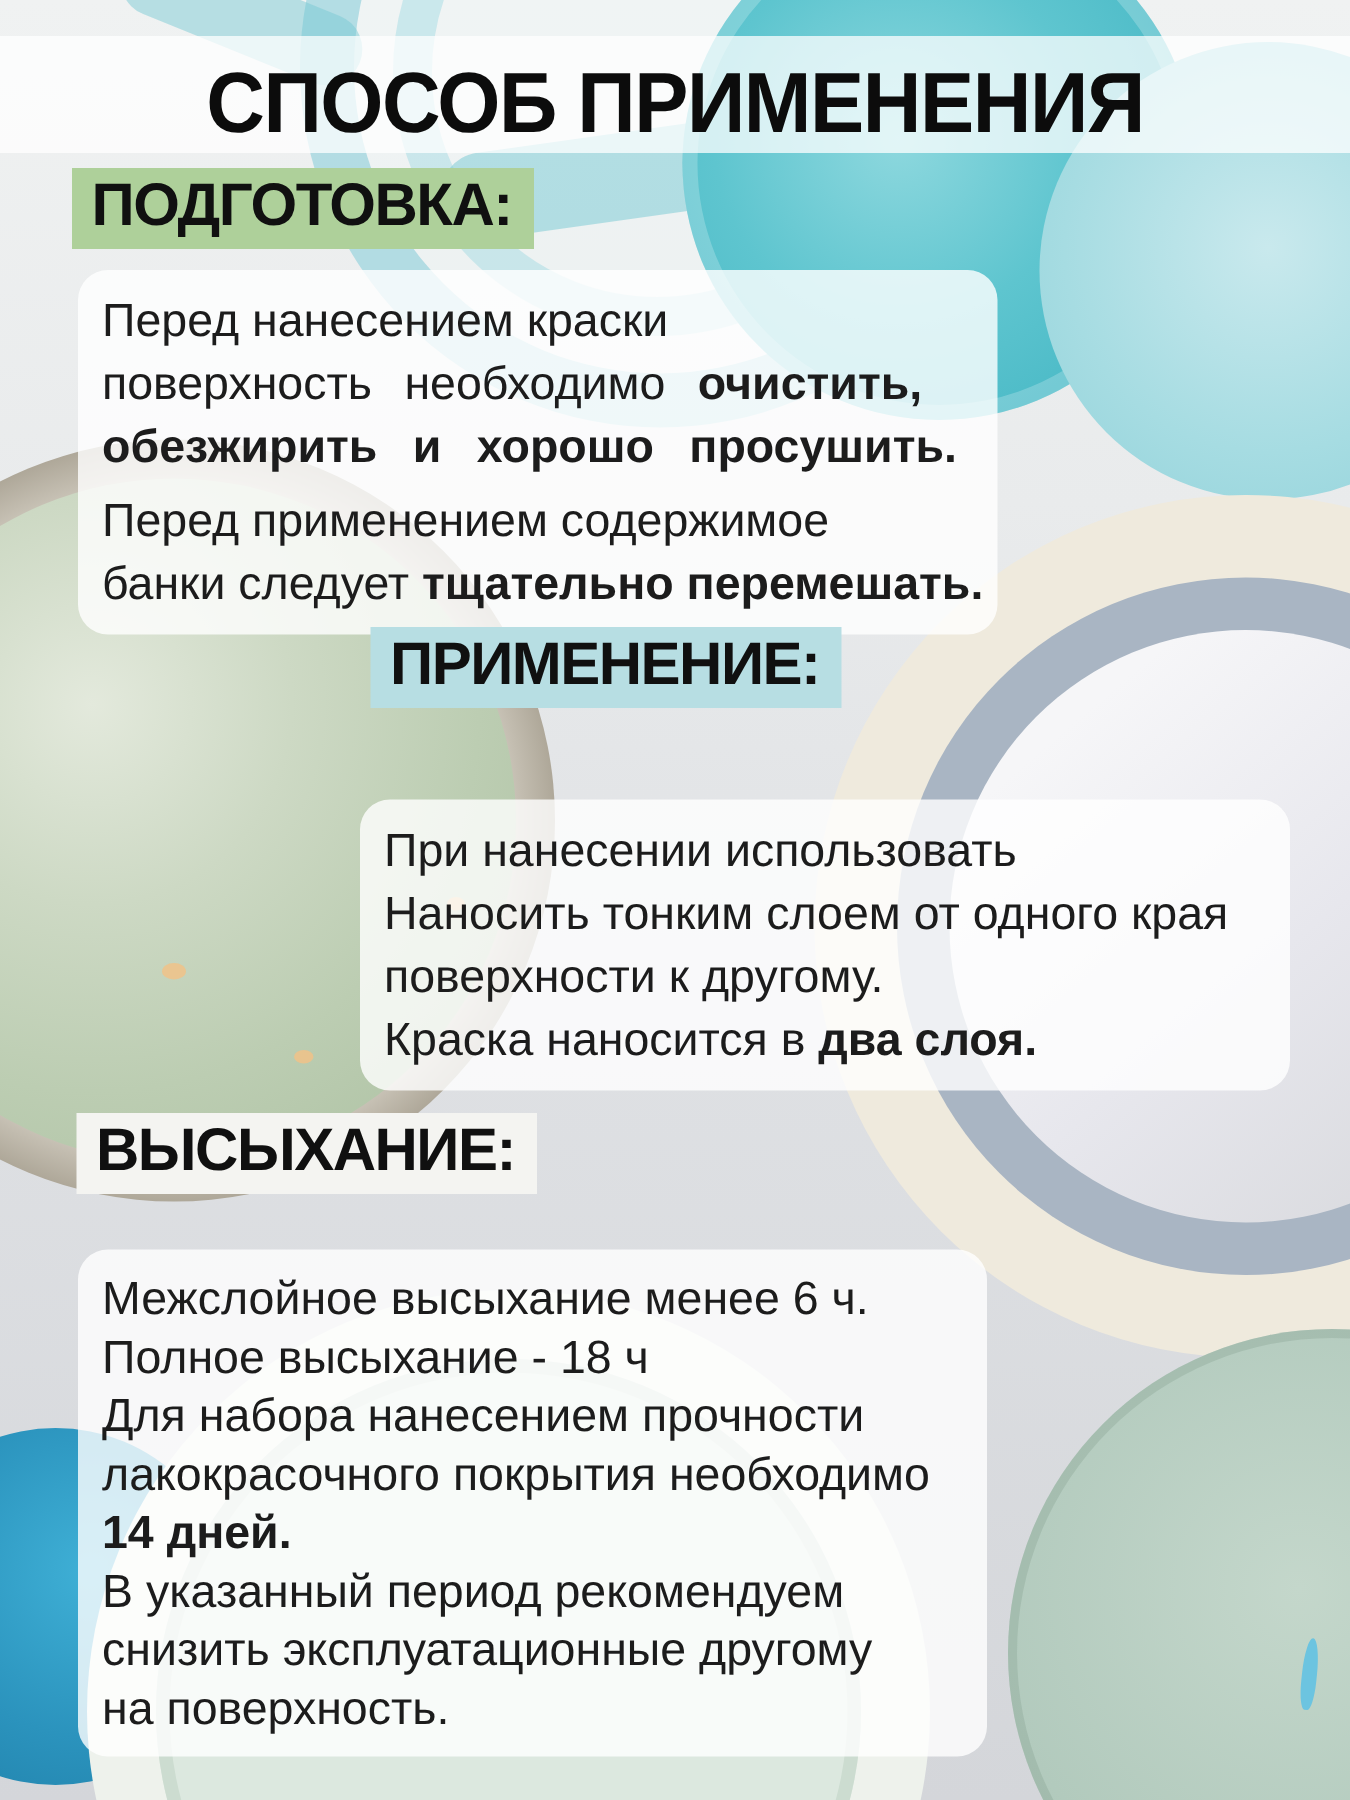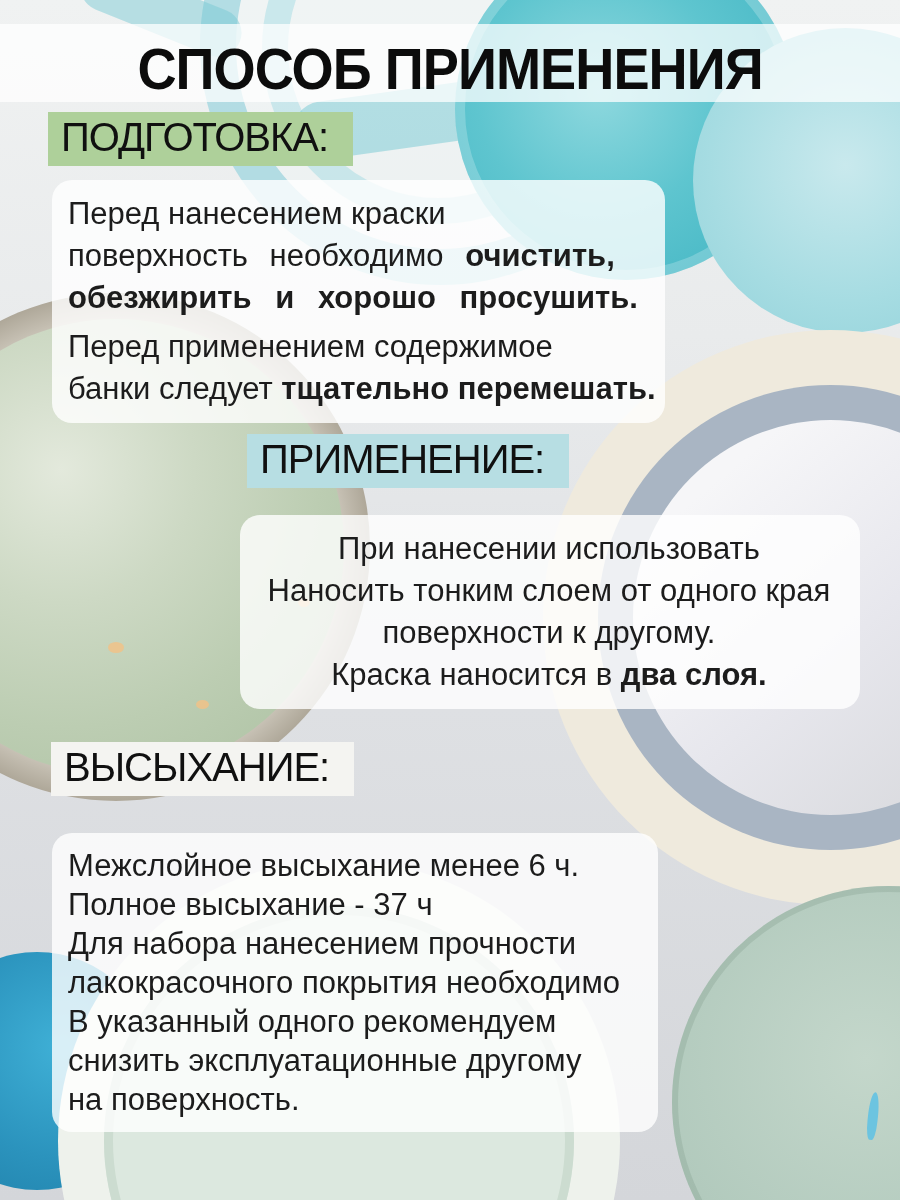--- a/index.html
+++ b/index.html
@@ -51,35 +51,35 @@
   .drip{position:absolute;left:868px;top:1092px;width:10px;height:48px;border-radius:6px;
     background:#6cc4e0;transform:rotate(6deg);border-radius:50% 50% 40% 40%;}
 
   
   .title-band{position:absolute;left:0;top:24px;width:900px;height:78px;
     background:var(--title-band-bg);z-index:3;display:flex;align-items:flex-end;justify-content:center;}
   .title-band h1{margin:0;font-size:57px;font-weight:700;letter-spacing:-1px;color:#0c0c0c;
     transform:scaleX(.95);transform-origin:center;white-space:nowrap;}
 
   .sec-header{position:absolute;z-index:3;display:inline-block;
-    font-size:40px;font-weight:400;letter-spacing:-1px;color:var(--header-text-color);
-    padding:3px 25px 6px 13px;white-space:nowrap;transform-origin:left center;}
+    font-size:40px;font-weight:700;letter-spacing:-1px;color:var(--header-text-color);
+    padding:3px 15px 6px 13px;white-space:nowrap;transform-origin:left center;}
   .sec-prep{left:48px;top:112px;background:var(--prep-header-bg);}
-  .sec-apply{left:247px;top:434px;background:var(--apply-header-bg);}
+  .sec-apply{left:247px;top:418px;background:var(--apply-header-bg);}
   .sec-dry{left:51px;top:742px;background:var(--dry-header-bg);}
 
   .panel{position:absolute;z-index:2;background:var(--panel-bg);border-radius:20px;
     color:var(--text-color);font-size:31px;padding:13px 18px 13px 16px;}
   .panel .tline{line-height:42px;white-space:nowrap;}
   .panel .b{font-weight:700;}
   .panel-prep{left:52px;top:180px;width:613px;}
   .panel-prep .tline:nth-child(2){word-spacing:13px;}
   .panel-prep .tline:nth-child(3){word-spacing:15px;}
   .panel-prep .tline:nth-child(4){margin-top:7px;}
-  .panel-apply{left:240px;top:515px;width:620px;text-align:center;}
+  .panel-apply{left:240px;top:533px;width:620px;}
   .panel-dry{left:52px;top:833px;width:606px;}
   .panel-dry .tline{line-height:39px;}
 </style>
 </head>
 <body>
 
 <div class="canvas">
 
   <div>
     <div class="ph arc1"></div>
@@ -120,21 +120,22 @@
   <div class="panel panel-apply">
       <div class="tline"><span>При нанесении использовать</span></div>
       <div class="tline"><span>Наносить тонким слоем от одного края</span></div>
       <div class="tline"><span>поверхности к другому.</span></div>
       <div class="tline"><span>Краска наносится в </span><span class="b">два слоя.</span></div>
     </div>
 
   <div class="sec-header sec-dry">ВЫСЫХАНИЕ:</div>
   <div class="panel panel-dry">
       <div class="tline"><span>Межслойное высыхание менее 6 ч.</span></div>
-      <div class="tline"><span>Полное высыхание - 37 ч</span></div>
+      <div class="tline"><span>Полное высыхание - 18 ч</span></div>
       <div class="tline"><span>Для набора нанесением прочности</span></div>
       <div class="tline"><span>лакокрасочного покрытия необходимо</span></div>
-      <div class="tline"><span>В указанный одного рекомендуем</span></div>
+      <div class="tline"><span class="b">14 дней.</span></div>
+      <div class="tline"><span>В указанный период рекомендуем</span></div>
       <div class="tline"><span>снизить эксплуатационные другому</span></div>
       <div class="tline"><span>на поверхность.</span></div>
     </div>
 
 </div>
 
 </body></html>

